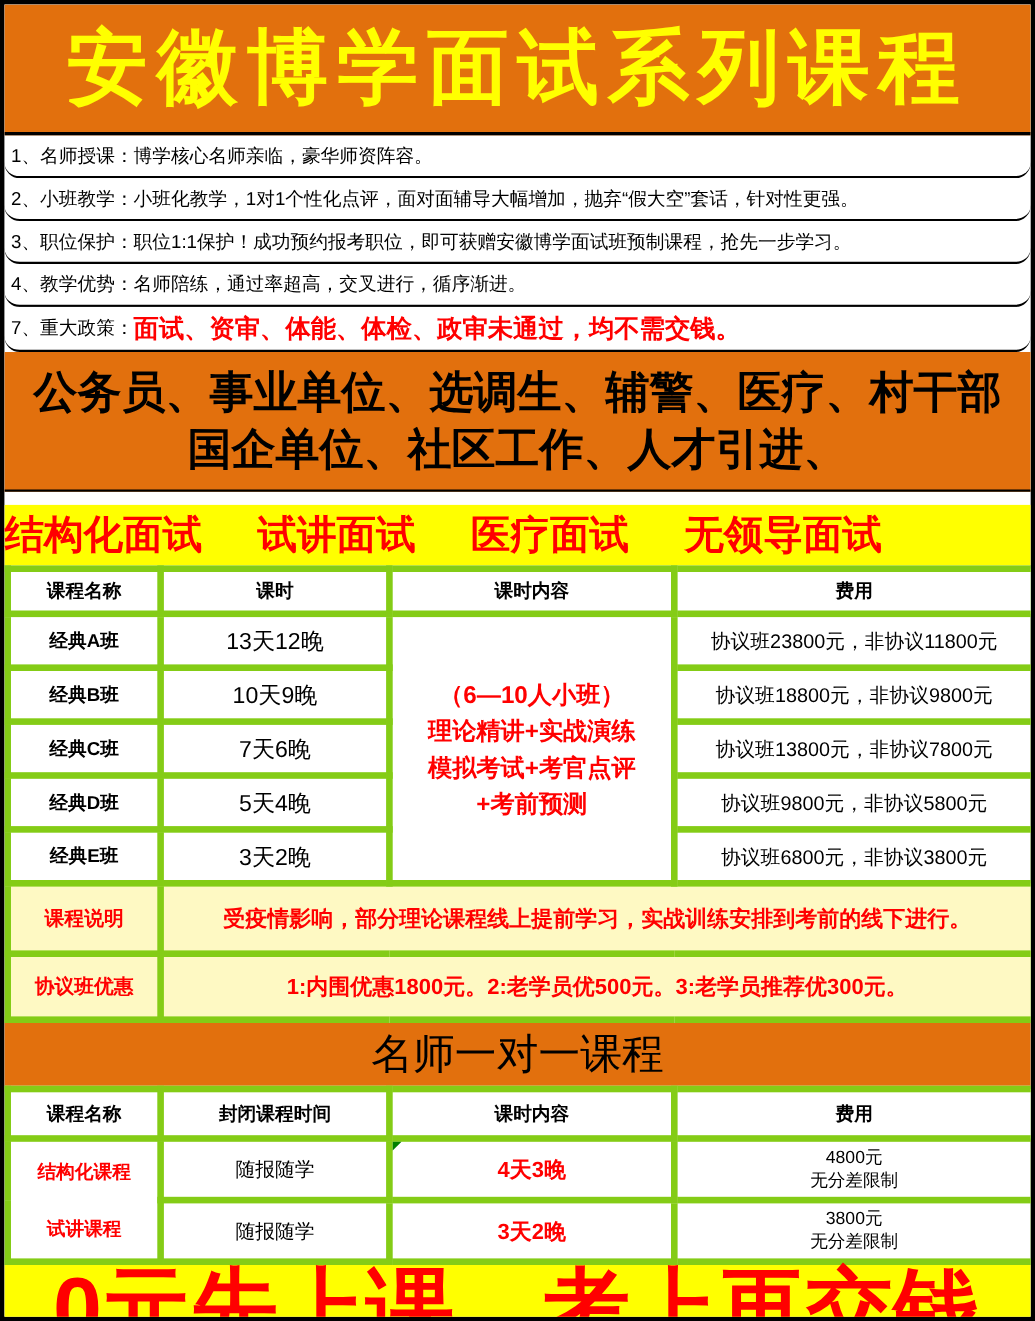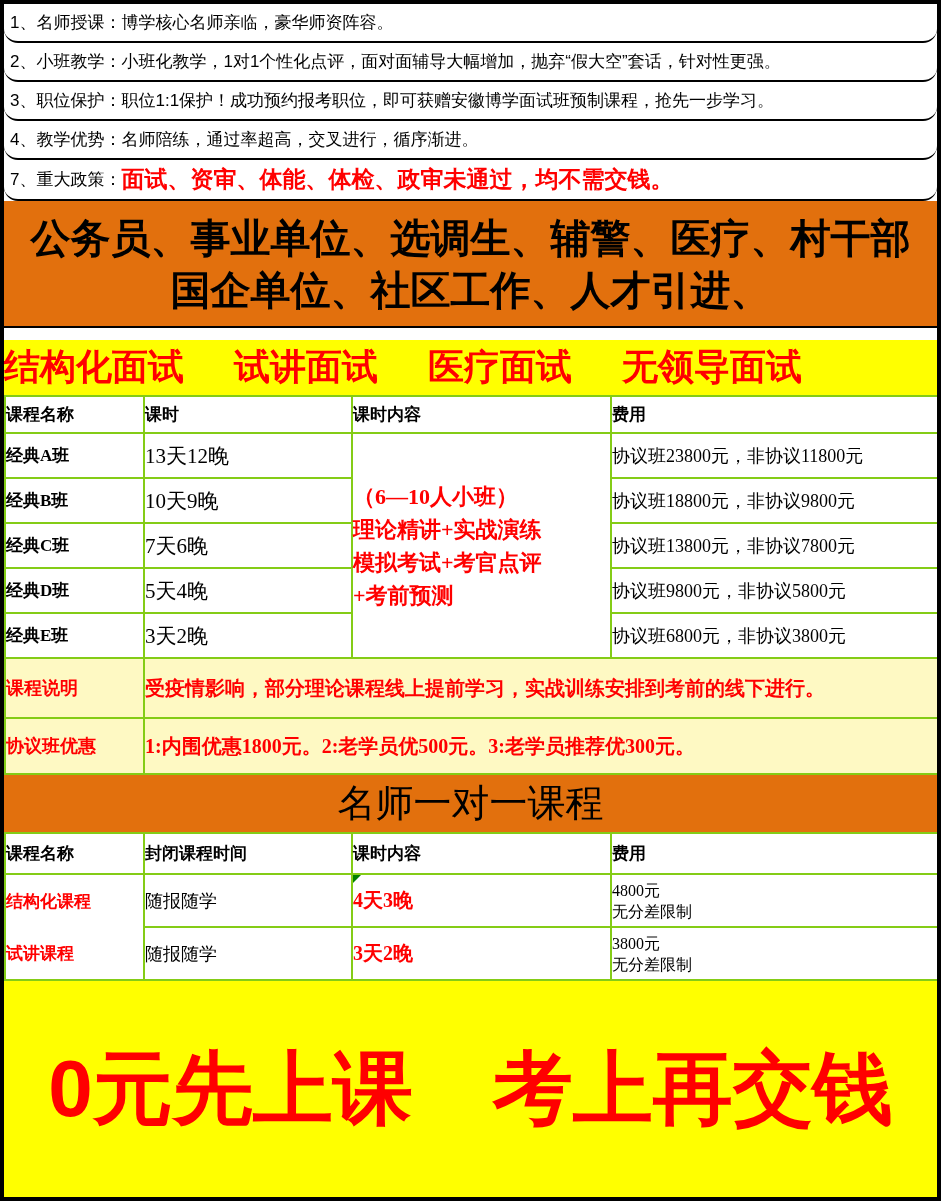--- a/index.html
+++ b/index.html
@@ -46,21 +46,21 @@
 
   
   .category {
     height:55px; flex:0 0 55px; background:#ffff00;
     display:flex; align-items:center; justify-content:flex-start; gap:50px;margin-top:12px;
   }
   .category span { color:#ff0000; font-weight:bold; font-size:36px; white-space:nowrap; }
 
   
   table.ctable { width:100%; border-collapse:collapse; table-layout:fixed; }
-  table.ctable th, table.ctable td { border:2px solid #84cc16; padding:0; text-align:left; vertical-align:middle;font-family:Liberation Serif, serif; }
+  table.ctable th, table.ctable td { border:6px solid #84cc16; padding:0; text-align:center; vertical-align:middle; }
   col.c1 { width:139px; } col.c2 { width:208px; } col.c3 { width:259px; } col.c4 { width:327px; }
 
   tr.thead-row th { height:35px; font-size:17px; font-weight:bold; color:#000; background:#fff; }
   tr.data-row td { height:43px; }
   td.name  { font-weight:bold; font-size:17px; color:#000; }
   td.dur   { font-size:21px; color:#000; }
   td.fee   { font-size:18px; color:#000; }
   td.content-cell { background:#fff; }
   td.content-cell div { color:#ff0000; font-weight:bold; font-size:22px; line-height:33px; }
 
@@ -96,20 +96,23 @@
   }
   .footer span {
     color:#ff0000; font-weight:bold; font-size:80px; line-height:1; white-space:nowrap;
   }
 </style>
 </head>
 <body>
 
 <div class="poster">
 
+  <div class="header">
+    <div class="title">安徽博学面试系列课程</div>
+  </div>
 
   <div class="features">
     <div class="feature-row">
       <span>1、名师授课：博学核心名师亲临，豪华师资阵容。</span>
     </div>
     <div class="feature-row">
       <span>2、小班教学：小班化教学，1对1个性化点评，面对面辅导大幅增加，抛弃“假大空”套话，针对性更强。</span>
     </div>
     <div class="feature-row">
       <span>3、职位保护：职位1:1保护！成功预约报考职位，即可获赠安徽博学面试班预制课程，抢先一步学习。</span>

